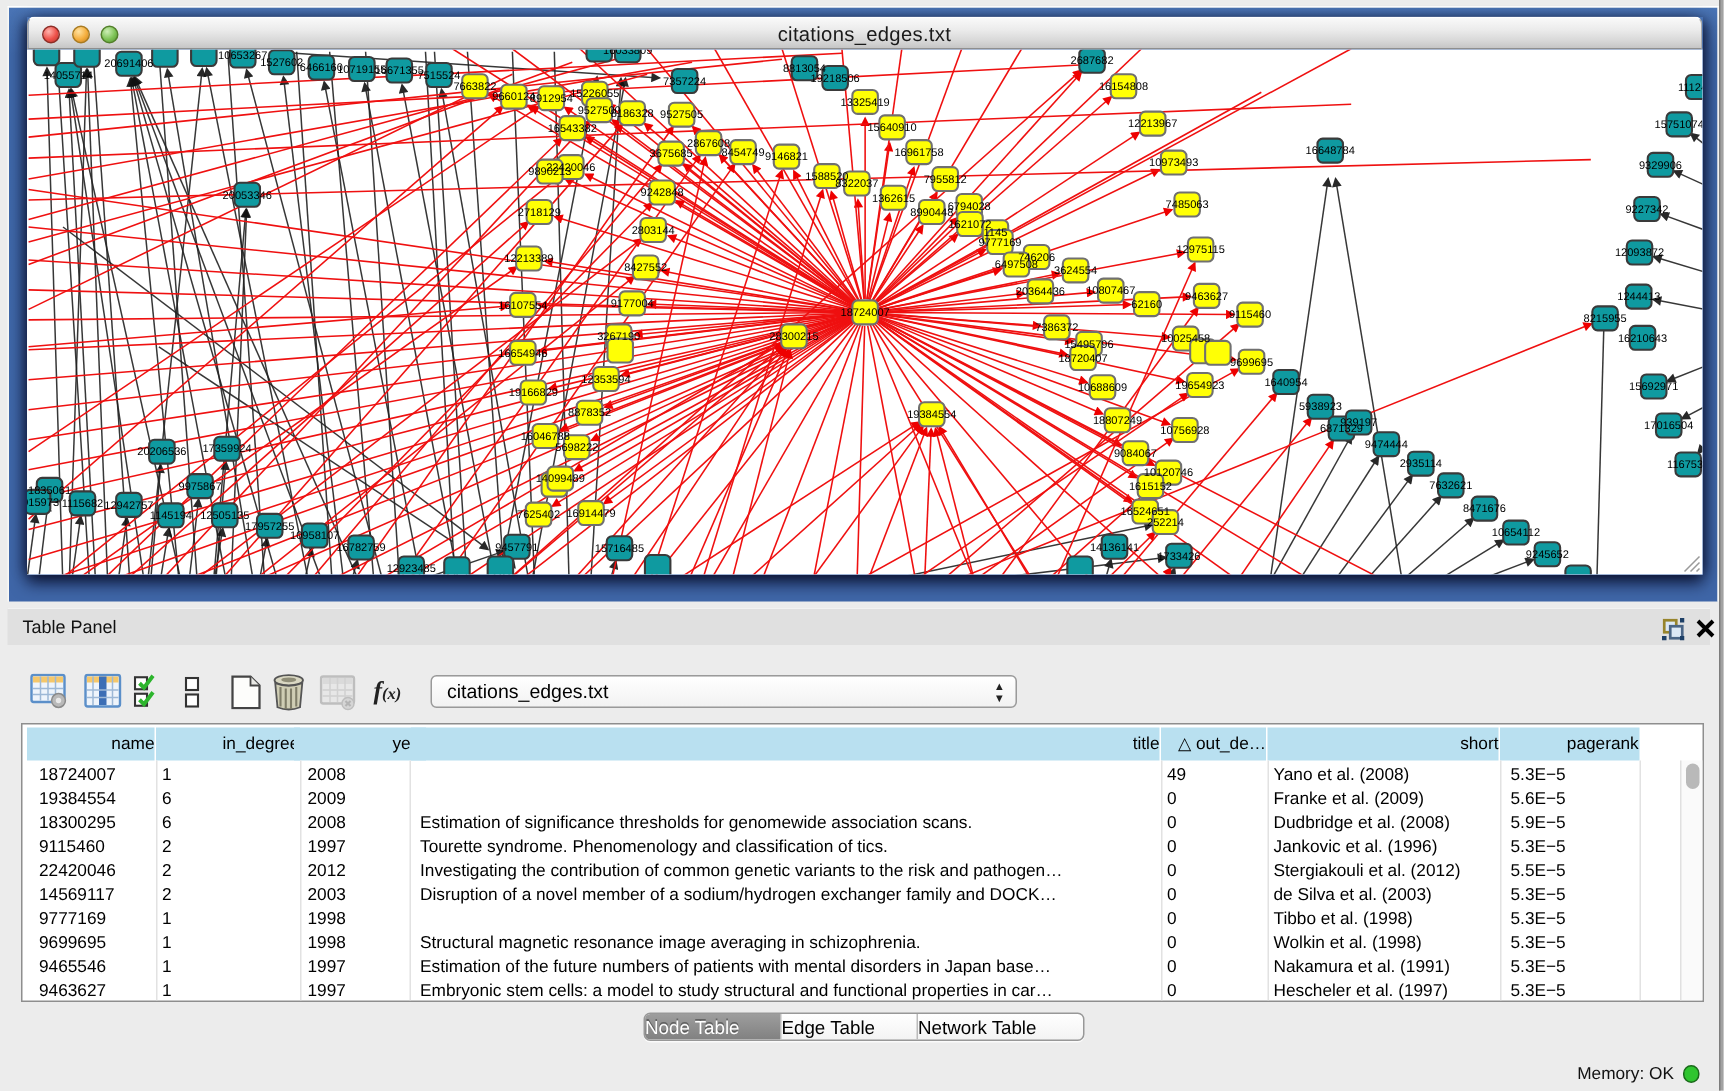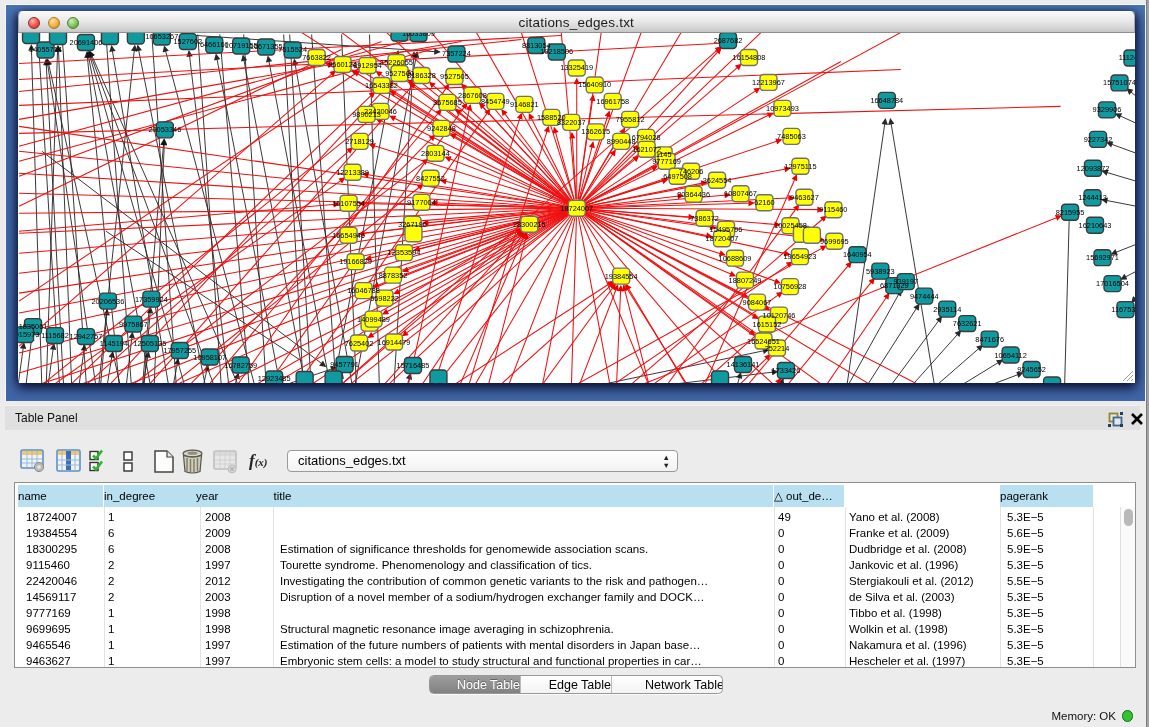--- a/index.html
+++ b/index.html
@@ -8,27 +8,27 @@
 #tbar .t{text-align:center;font-size:13.5px;color:#1a1a1a;line-height:21px;letter-spacing:.2px}
 .tl{position:absolute;top:4.5px;width:12px;height:12px;border-radius:50%;}
 #canvas{position:absolute;left:0;top:21.5px;width:1117.5px;height:350.5px;background:#fff;overflow:hidden}
 #grip{position:absolute;right:1px;bottom:1px;width:13px;height:13px}
 #tph{position:absolute;left:5px;top:405px;width:1135px;height:25px;background:#e0e0e0;border-top:1px solid #f2f2f2}
 #tph .t{position:absolute;left:10px;top:5px;font-size:12px;color:#111}
 .ic{position:absolute}
 #combo{position:absolute;left:287px;top:450px;width:391px;height:22px;background:linear-gradient(180deg,#ffffff,#f2f2f2);border:1px solid #9a9a9a;border-radius:4px;font-size:13px;color:#000;line-height:20px;padding-left:10px}
 #combo .arr{position:absolute;right:7px;top:3px;font-size:7.5px;color:#222;line-height:8px}
 #tbl{position:absolute;left:14px;top:482px;width:1122px;height:186px;background:#fff;border:1px solid #8e8e8e;overflow:hidden}
-.hc{position:absolute;top:1.5px;height:22px;background:#b9e0f0;font-size:11.5px;text-align:left;line-height:22px;color:#000}
+.hc{position:absolute;top:1.5px;height:22px;background:#b9e0f0;font-size:11.5px;text-align:right;line-height:22px;color:#000}
 .tr{position:absolute;left:0;width:1100px;height:16px;font-size:11.5px;color:#000}
 .tr span{position:absolute;white-space:nowrap;line-height:16px}
 .gl{position:absolute;top:24px;width:1px;height:160px;background:#e2e2e2}
 #vsb{position:absolute;left:1105px;top:24px;width:15px;height:160px;background:#fafafa;border-left:1px solid #e0e0e0}
 #vsb .th{position:absolute;left:2.5px;top:2px;width:9px;height:17px;background:#b9b9b9;border-radius:5px}
-#tabs{position:absolute;left:429px;top:674.5px;width:294px;height:19px;border:1px solid #989898;border-radius:4.5px;background:linear-gradient(180deg,#ffffff,#f3f3f3);overflow:hidden;font-size:12.5px;text-align:right;box-shadow:0 1px 0 rgba(255,255,255,.8)}
+#tabs{position:absolute;left:429px;top:674.5px;width:294px;height:19px;border:1px solid #989898;border-radius:4.5px;background:linear-gradient(180deg,#ffffff,#f3f3f3);overflow:hidden;font-size:12.5px;text-align:left;box-shadow:0 1px 0 rgba(255,255,255,.8)}
 #tabs div{position:absolute;top:0;height:100%;line-height:19px;color:#000}
 #mem{position:absolute;right:33px;top:710px;font-size:11.5px;color:#111}
 #memdot{position:absolute;right:16px;top:710px;width:11.5px;height:11.5px;border-radius:50%;background:#2fc52f;border:1.2px solid #1a6a1a}
 #rstrip{position:absolute;right:0;top:0;width:3px;height:727px;background:#a2a2a2;border-left:1px solid #7d7d7d}
 </style></head><body>
 <div id="desk">
  <div id="win">
   <div id="tbar">
         <div class="t">citations_edges.txt</div>
    <div class="tl" style="left:9.5px;background:radial-gradient(circle at 35% 30%,#ffb3ad,#ee5149 55%,#b33730);border:0.5px solid #8d2d26"></div>
@@ -626,20 +626,21 @@
 </svg>
 <div style="position:absolute;left:249px;top:451px;width:24px;height:20px;font-family:'Liberation Serif',serif;font-style:italic;font-weight:bold;font-size:17px;color:#222">f<span style="font-size:11px">(x)</span></div>
 
 <div id="combo">citations_edges.txt<div class="arr">▲<br>▼</div></div>
 <div id="tbl">
 <div class="hc" style="left:3px;width:85px">name</div>
 <div class="hc" style="left:89px;width:95.5px">in_degree</div>
 <div class="hc" style="left:181px;width:88px">year</div>
 <div class="hc" style="left:258.5px;width:499.5px">title</div>
 <div class="hc" style="left:759px;width:70px">△ out_de…</div>
+<div class="hc" style="left:830px;width:154px">short</div>
 <div class="hc" style="left:985px;width:92.5px">pagerank</div>
 <div class="tr" style="top:26px">
 <span style="left:11px">18724007</span>
 <span style="left:93px">1</span>
 <span style="left:190px">2008</span>
 <span style="left:763px">49</span>
 <span style="left:834px">Yano et al. (2008)</span>
 <span style="left:992px">5.3E−5</span>
 </div>
 <div class="tr" style="top:42px">
@@ -702,21 +703,21 @@
 <span style="left:763px">0</span>
 <span style="left:834px">Wolkin et al. (1998)</span>
 <span style="left:992px">5.3E−5</span>
 </div>
 <div class="tr" style="top:154px">
 <span style="left:11px">9465546</span>
 <span style="left:93px">1</span>
 <span style="left:190px">1997</span>
 <span style="left:265px">Estimation of the future numbers of patients with mental disorders in Japan base…</span>
 <span style="left:763px">0</span>
-<span style="left:834px">Nakamura et al. (1996)</span>
+<span style="left:834px">Nakamura et al. (1991)</span>
 <span style="left:992px">5.3E−5</span>
 </div>
 <div class="tr" style="top:170px">
 <span style="left:11px">9463627</span>
 <span style="left:93px">1</span>
 <span style="left:190px">1997</span>
 <span style="left:265px">Embryonic stem cells: a model to study structural and functional properties in car…</span>
 <span style="left:763px">0</span>
 <span style="left:834px">Hescheler et al. (1997)</span>
 <span style="left:992px">5.3E−5</span>

